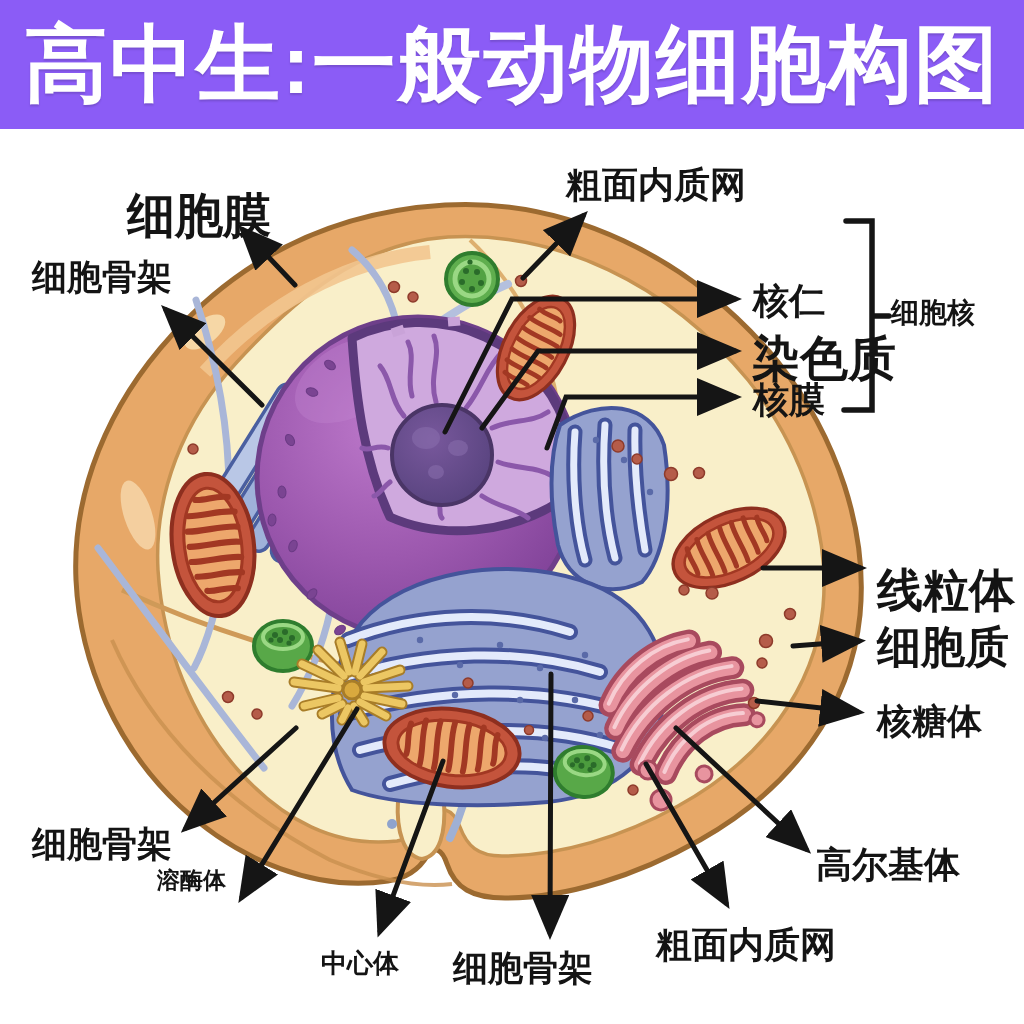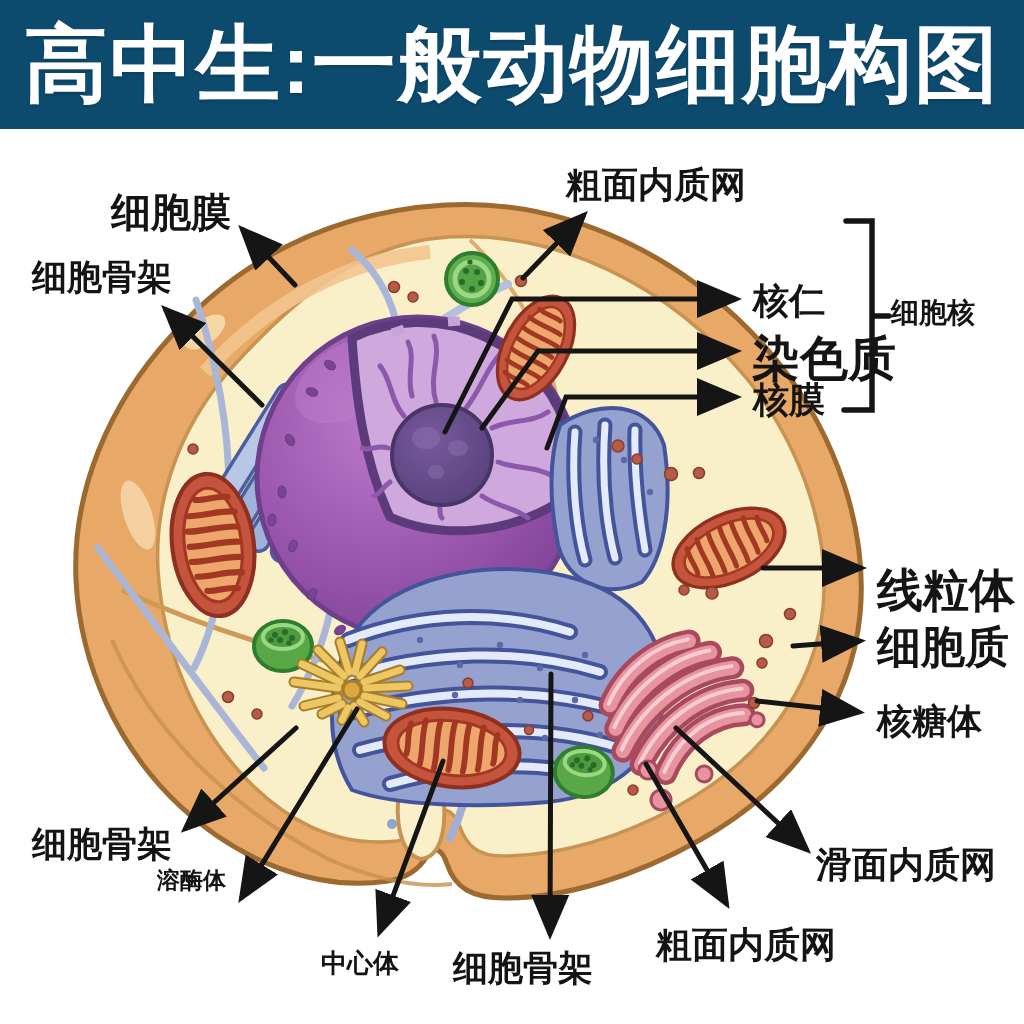--- a/index.html
+++ b/index.html
@@ -1,18 +1,18 @@
 <!DOCTYPE html>
 <html><head>
 <meta charset="utf-8">
 <style>
   html,body{margin:0;padding:0;background:#ffffff;}
   .stage{position:relative;width:1024px;height:1024px;background:#ffffff;overflow:hidden;
          font-family:"Liberation Sans","DejaVu Sans",sans-serif;}
-  .header{position:absolute;left:0;top:0;width:1024px;height:129px;background:#0c4a6e;
+  .header{position:absolute;left:0;top:0;width:1024px;height:129px;background:#8b5cf6;
           display:flex;align-items:center;justify-content:center;}
   .header span{color:#ffffff;font-size:84px;font-weight:900;letter-spacing:2px;white-space:nowrap;
                text-shadow:0 2px 2px rgba(0,0,0,0.15);}
   .artwork{position:absolute;left:0;top:0;width:1024px;height:1024px;}
   .lbl{position:absolute;color:#141414;font-size:34px;font-weight:700;white-space:nowrap;line-height:1.05;}
 </style>
 </head>
 <body>
 
 <div class="stage">
@@ -351,30 +351,30 @@
       <path d="M 676 728 L 806 849" marker-end="url(#ah)"></path>
       <path d="M 646 764 L 726 903" marker-end="url(#ah)"></path>
       <path d="M 551 674 L 550 933" marker-end="url(#ah)"></path>
       <path d="M 443 761 L 380 931" marker-end="url(#ah)"></path>
       <path d="M 357 709 L 242 897" marker-end="url(#ah)"></path>
       <path d="M 296 728 L 186 828" marker-end="url(#ah)"></path>
       <path d="M 846 221 L 872 221 L 872 410 L 844 410 M 872 316 L 889 316" stroke-width="5.5"></path>
     </g>
   </svg>
 
-  <div class="lbl" style="left:111px;top:191px;font-size:40px">细胞膜</div>
+  <div class="lbl" style="left:127px;top:191px;font-size:48px">细胞膜</div>
   <div class="lbl" style="left:32px;top:259px;font-size:35px">细胞骨架</div>
   <div class="lbl" style="left:566px;top:166px;font-size:36px">粗面内质网</div>
   <div class="lbl" style="left:753px;top:282px;font-size:36px">核仁</div>
   <div class="lbl" style="left:752px;top:334px;font-size:48px">染色质</div>
   <div class="lbl" style="left:753px;top:381px;font-size:36px">核膜</div>
   <div class="lbl" style="left:891px;top:298px;font-size:28px">细胞核</div>
   <div class="lbl" style="left:877px;top:566px;font-size:46px">线粒体</div>
   <div class="lbl" style="left:877px;top:624px;font-size:44px">细胞质</div>
   <div class="lbl" style="left:877px;top:703px;font-size:35px">核糖体</div>
-  <div class="lbl" style="left:816px;top:846px;font-size:36px">滑面内质网</div>
+  <div class="lbl" style="left:816px;top:846px;font-size:36px">高尔基体</div>
   <div class="lbl" style="left:656px;top:926px;font-size:36px">粗面内质网</div>
   <div class="lbl" style="left:453px;top:950px;font-size:35px">细胞骨架</div>
   <div class="lbl" style="left:321px;top:950px;font-size:26px">中心体</div>
   <div class="lbl" style="left:157px;top:868px;font-size:23px">溶酶体</div>
   <div class="lbl" style="left:32px;top:826px;font-size:35px">细胞骨架</div>
 
 </div>
 
 </body></html>

